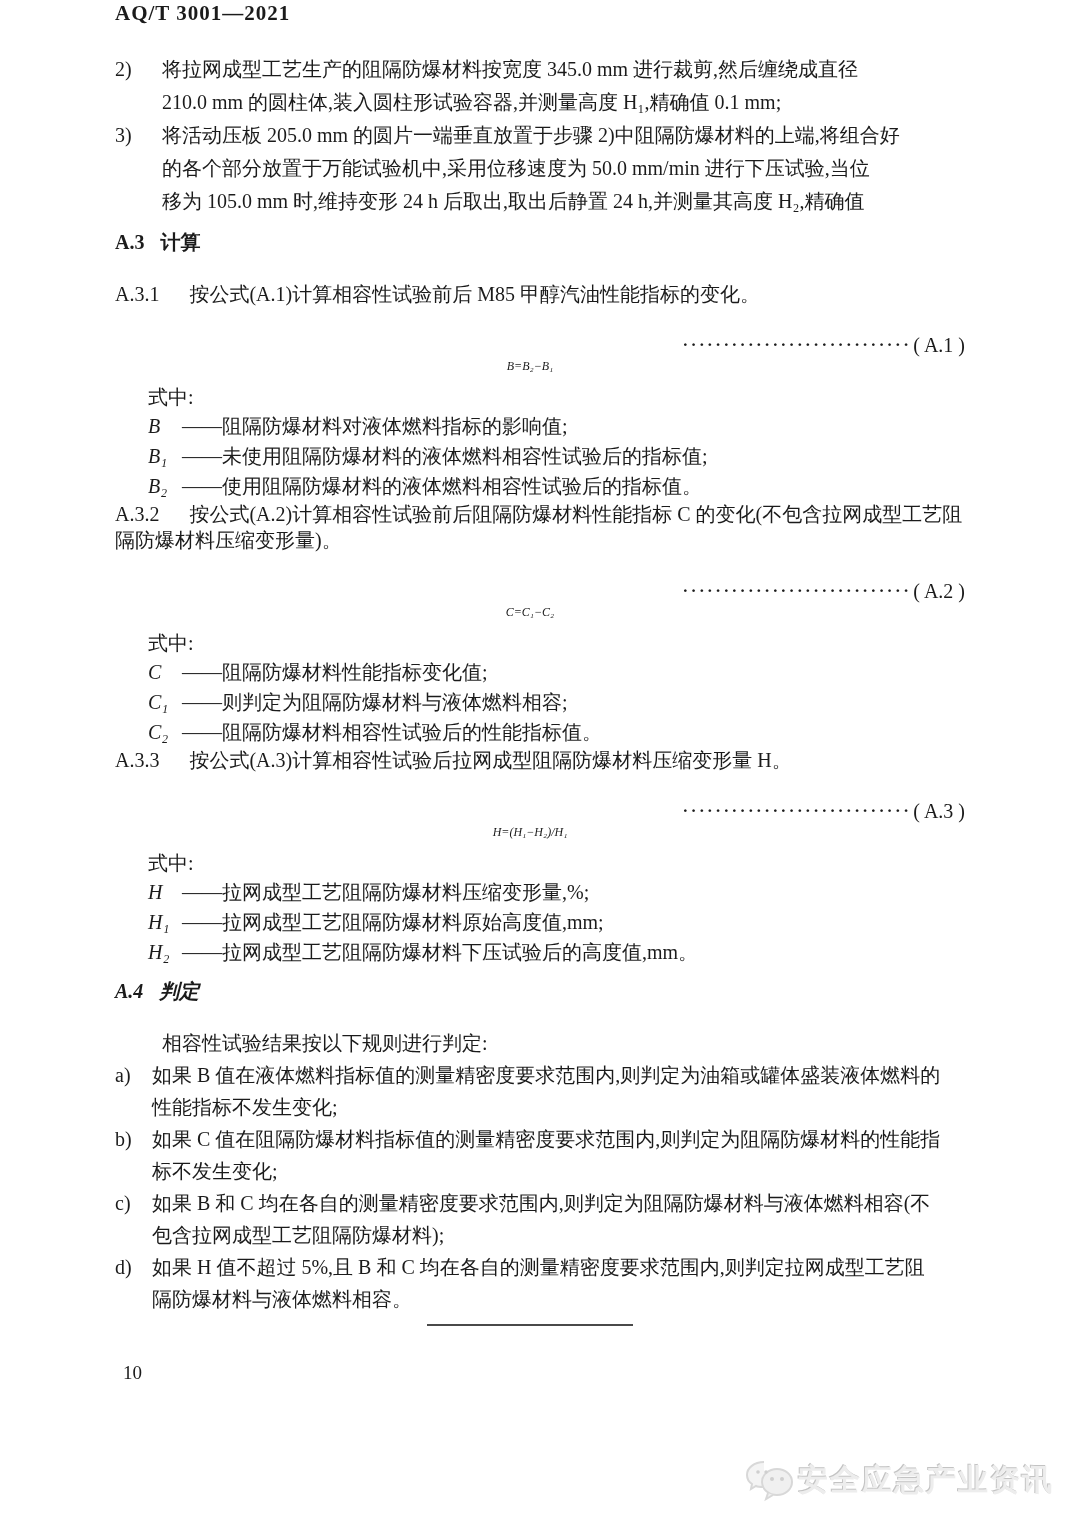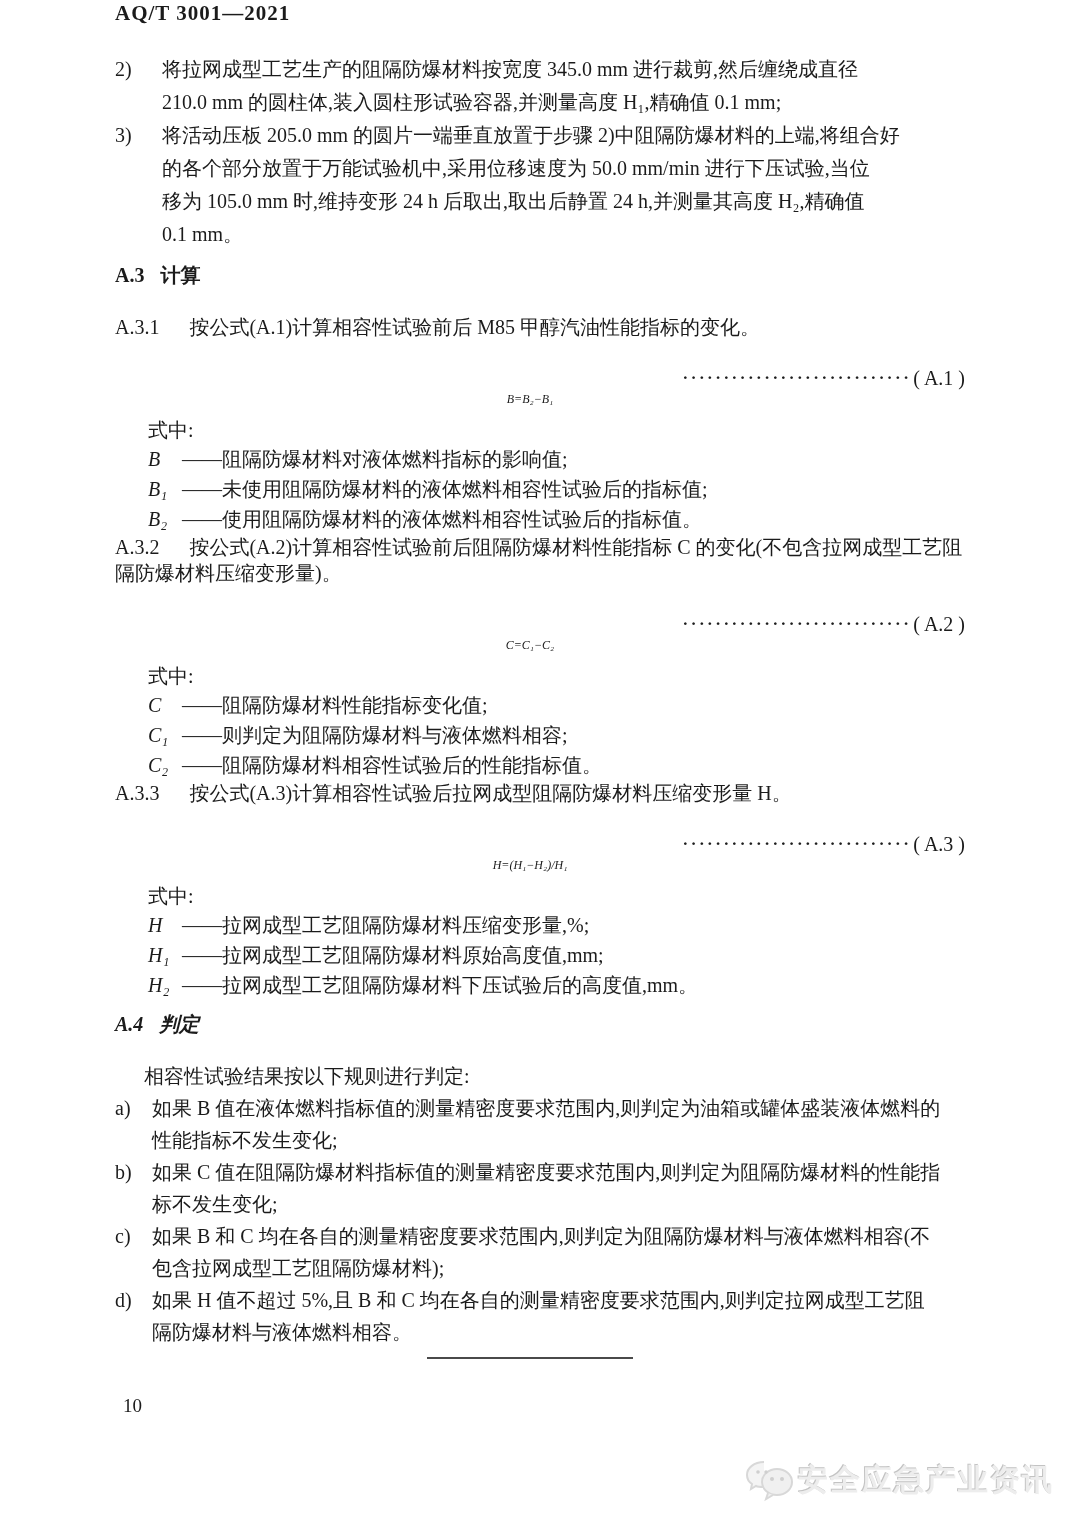--- a/index.html
+++ b/index.html
@@ -26,21 +26,21 @@
   .formula-box{width:300px;text-align:center;flex:none;font-size:12px;
     font-style:italic;font-family:"Liberation Serif","DejaVu Serif",serif;margin-top:43px;}
   .leader{flex:1;min-width:0;overflow:hidden;white-space:nowrap;direction:rtl;
     font-size:17px;font-weight:bold;color:#1d1d1d;}
   .leader::after{content:"·······································································";letter-spacing:2.5px;}
   .formula-no{flex:none;font-size:20px;padding-left:2px;}
   .shizhong{margin-top:4px;margin-left:33px;font-size:20px;line-height:28px;}
   .def{display:flex;margin-left:33px;font-size:20px;line-height:30px;}
   .term{width:34px;flex:none;font-style:italic;}
   .desc{flex:1;min-width:0;}
-  .intro{margin-top:25px;margin-left:29px;font-size:20px;line-height:28px;}
+  .intro{margin-top:25px;margin-left:47px;font-size:20px;line-height:28px;}
   .judgements{margin-top:2px;}
   .j-item{display:flex;font-size:20px;line-height:32px;}
   .j-label{width:37px;flex:none;}
   .j-lines{flex:1;min-width:0;}
   .end-rule{margin-top:9px;margin-left:312px;width:206px;border-top:2px solid #4a4a4a;height:0;}
   .page-no{margin-top:35px;margin-left:8px;font-size:19px;line-height:24px;}
   .watermark{position:absolute;top:1458px;right:26px;display:flex;align-items:center;gap:2px;}
   .wm-text{font-size:30px;font-weight:bold;color:#ededed;letter-spacing:2px;
     font-family:"Liberation Sans","DejaVu Sans",sans-serif;
     text-shadow:-1px -1px 0 #c3c3c3,1px 1px 0 #ffffff;}
@@ -60,21 +60,20 @@
         <div class="nowrap">将拉网成型工艺生产的阻隔防爆材料按宽度 345.0 mm 进行裁剪,然后缠绕成直径</div>
         <div class="nowrap">210.0 mm 的圆柱体,装入圆柱形试验容器,并测量高度 H₁,精确值 0.1 mm;</div>
       </div>
     </div>
     <div class="step">
       <span class="step-label">3)</span>
       <div class="step-lines">
         <div class="nowrap">将活动压板 205.0 mm 的圆片一端垂直放置于步骤 2)中阻隔防爆材料的上端,将组合好</div>
         <div class="nowrap">的各个部分放置于万能试验机中,采用位移速度为 50.0 mm/min 进行下压试验,当位</div>
         <div class="nowrap">移为 105.0 mm 时,维持变形 24 h 后取出,取出后静置 24 h,并测量其高度 H₂,精确值</div>
-        <div class="nowrap">0.1 mm。</div>
       </div>
     </div>
   </div>
 
   <div class="sec-head">
     <span class="sec-no">A.3</span><span>计算</span>
   </div>
 
   <div>
     <div class="clause-p nowrap">

